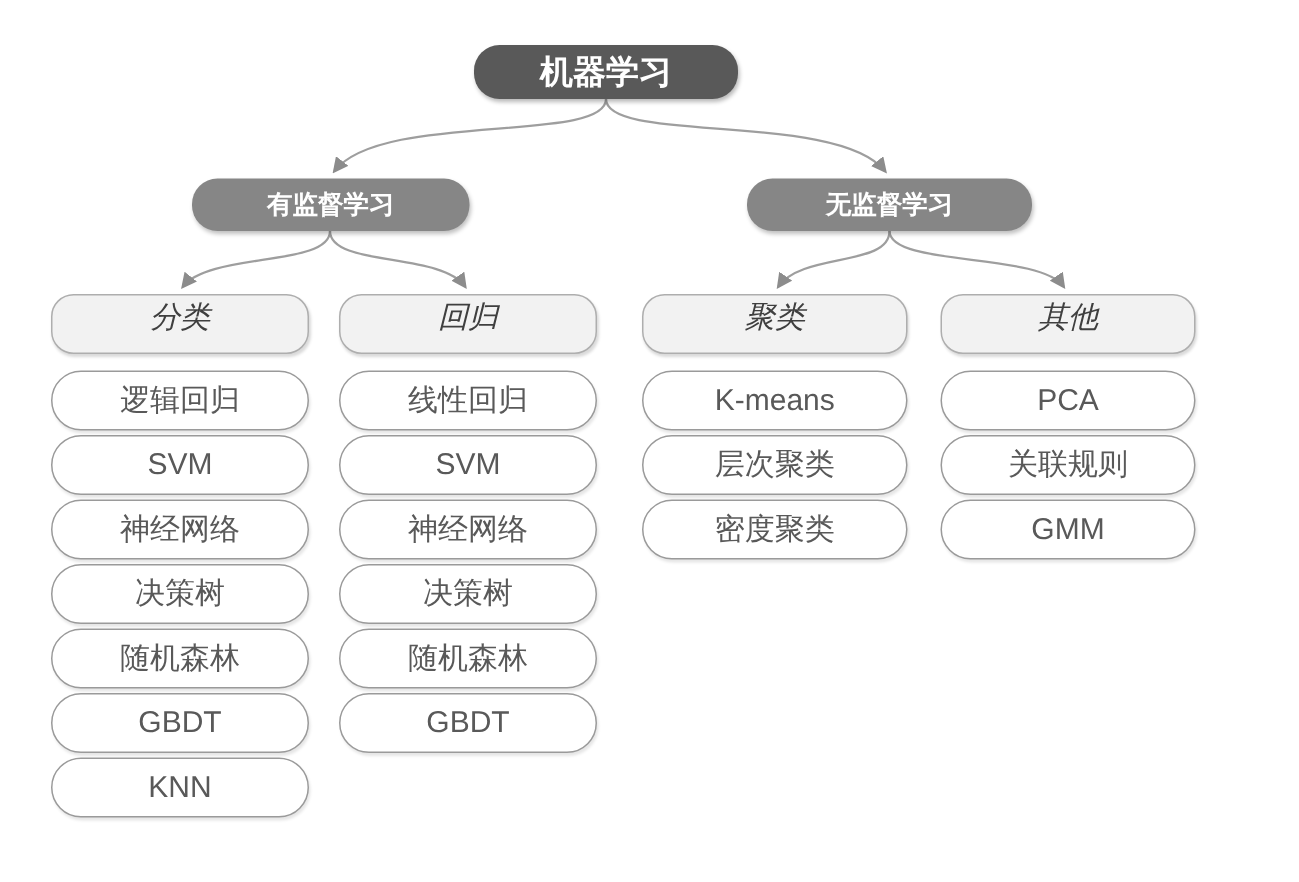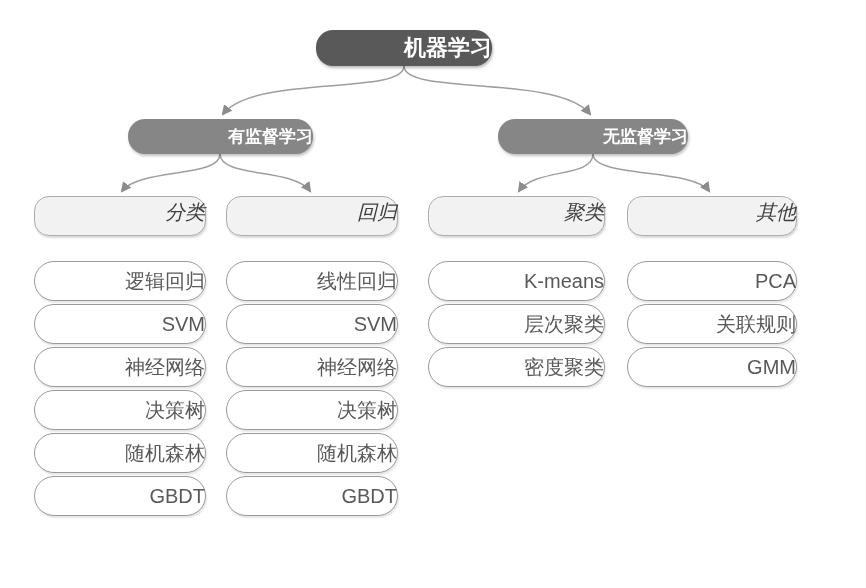--- a/index.html
+++ b/index.html
@@ -14,21 +14,21 @@
   .connectors {
     position: absolute;
     left: 0; top: 0;
     width: 866px; height: 588px;
     pointer-events: none;
     z-index: 0;
   }
   .node {
     position: relative;
     box-sizing: border-box;
-    text-align: right;
+    text-align: center;
     white-space: nowrap;
     z-index: 1;
   }
   .root {
     position: absolute;
     left: 316px; top: 30px;
     width: 176px; height: 36px;
     line-height: 36px;
     background: var(--root_fill);
     color: var(--root_text);
@@ -66,21 +66,21 @@
     background: var(--header_fill);
     border: 1px solid var(--header_border);
     color: var(--header_text);
     font-size: 20px;
     font-weight: 400;
     border-radius: 15px;
     box-shadow: 1px 2px 2px rgba(0,0,0,0.15);
     font-style: italic;
   }
   .items {
-    margin-top: 25px;
+    margin-top: 11px;
     display: flex;
     flex-direction: column;
     gap: 3px;
   }
   .item {
     height: 40px;
     line-height: 38px;
     background: var(--item_fill);
     border: 1.5px solid var(--item_border);
     color: var(--item_text);
@@ -122,20 +122,21 @@
 
   <div class="col c1">
     <div class="node group-header">分类</div>
     <div class="items">
         <div class="node item">逻辑回归</div>
         <div class="node item">SVM</div>
         <div class="node item">神经网络</div>
         <div class="node item">决策树</div>
         <div class="node item">随机森林</div>
         <div class="node item">GBDT</div>
+        <div class="node item">KNN</div>
       </div>
   </div>
 
   <div class="col c2">
     <div class="node group-header">回归</div>
     <div class="items">
         <div class="node item">线性回归</div>
         <div class="node item">SVM</div>
         <div class="node item">神经网络</div>
         <div class="node item">决策树</div>

